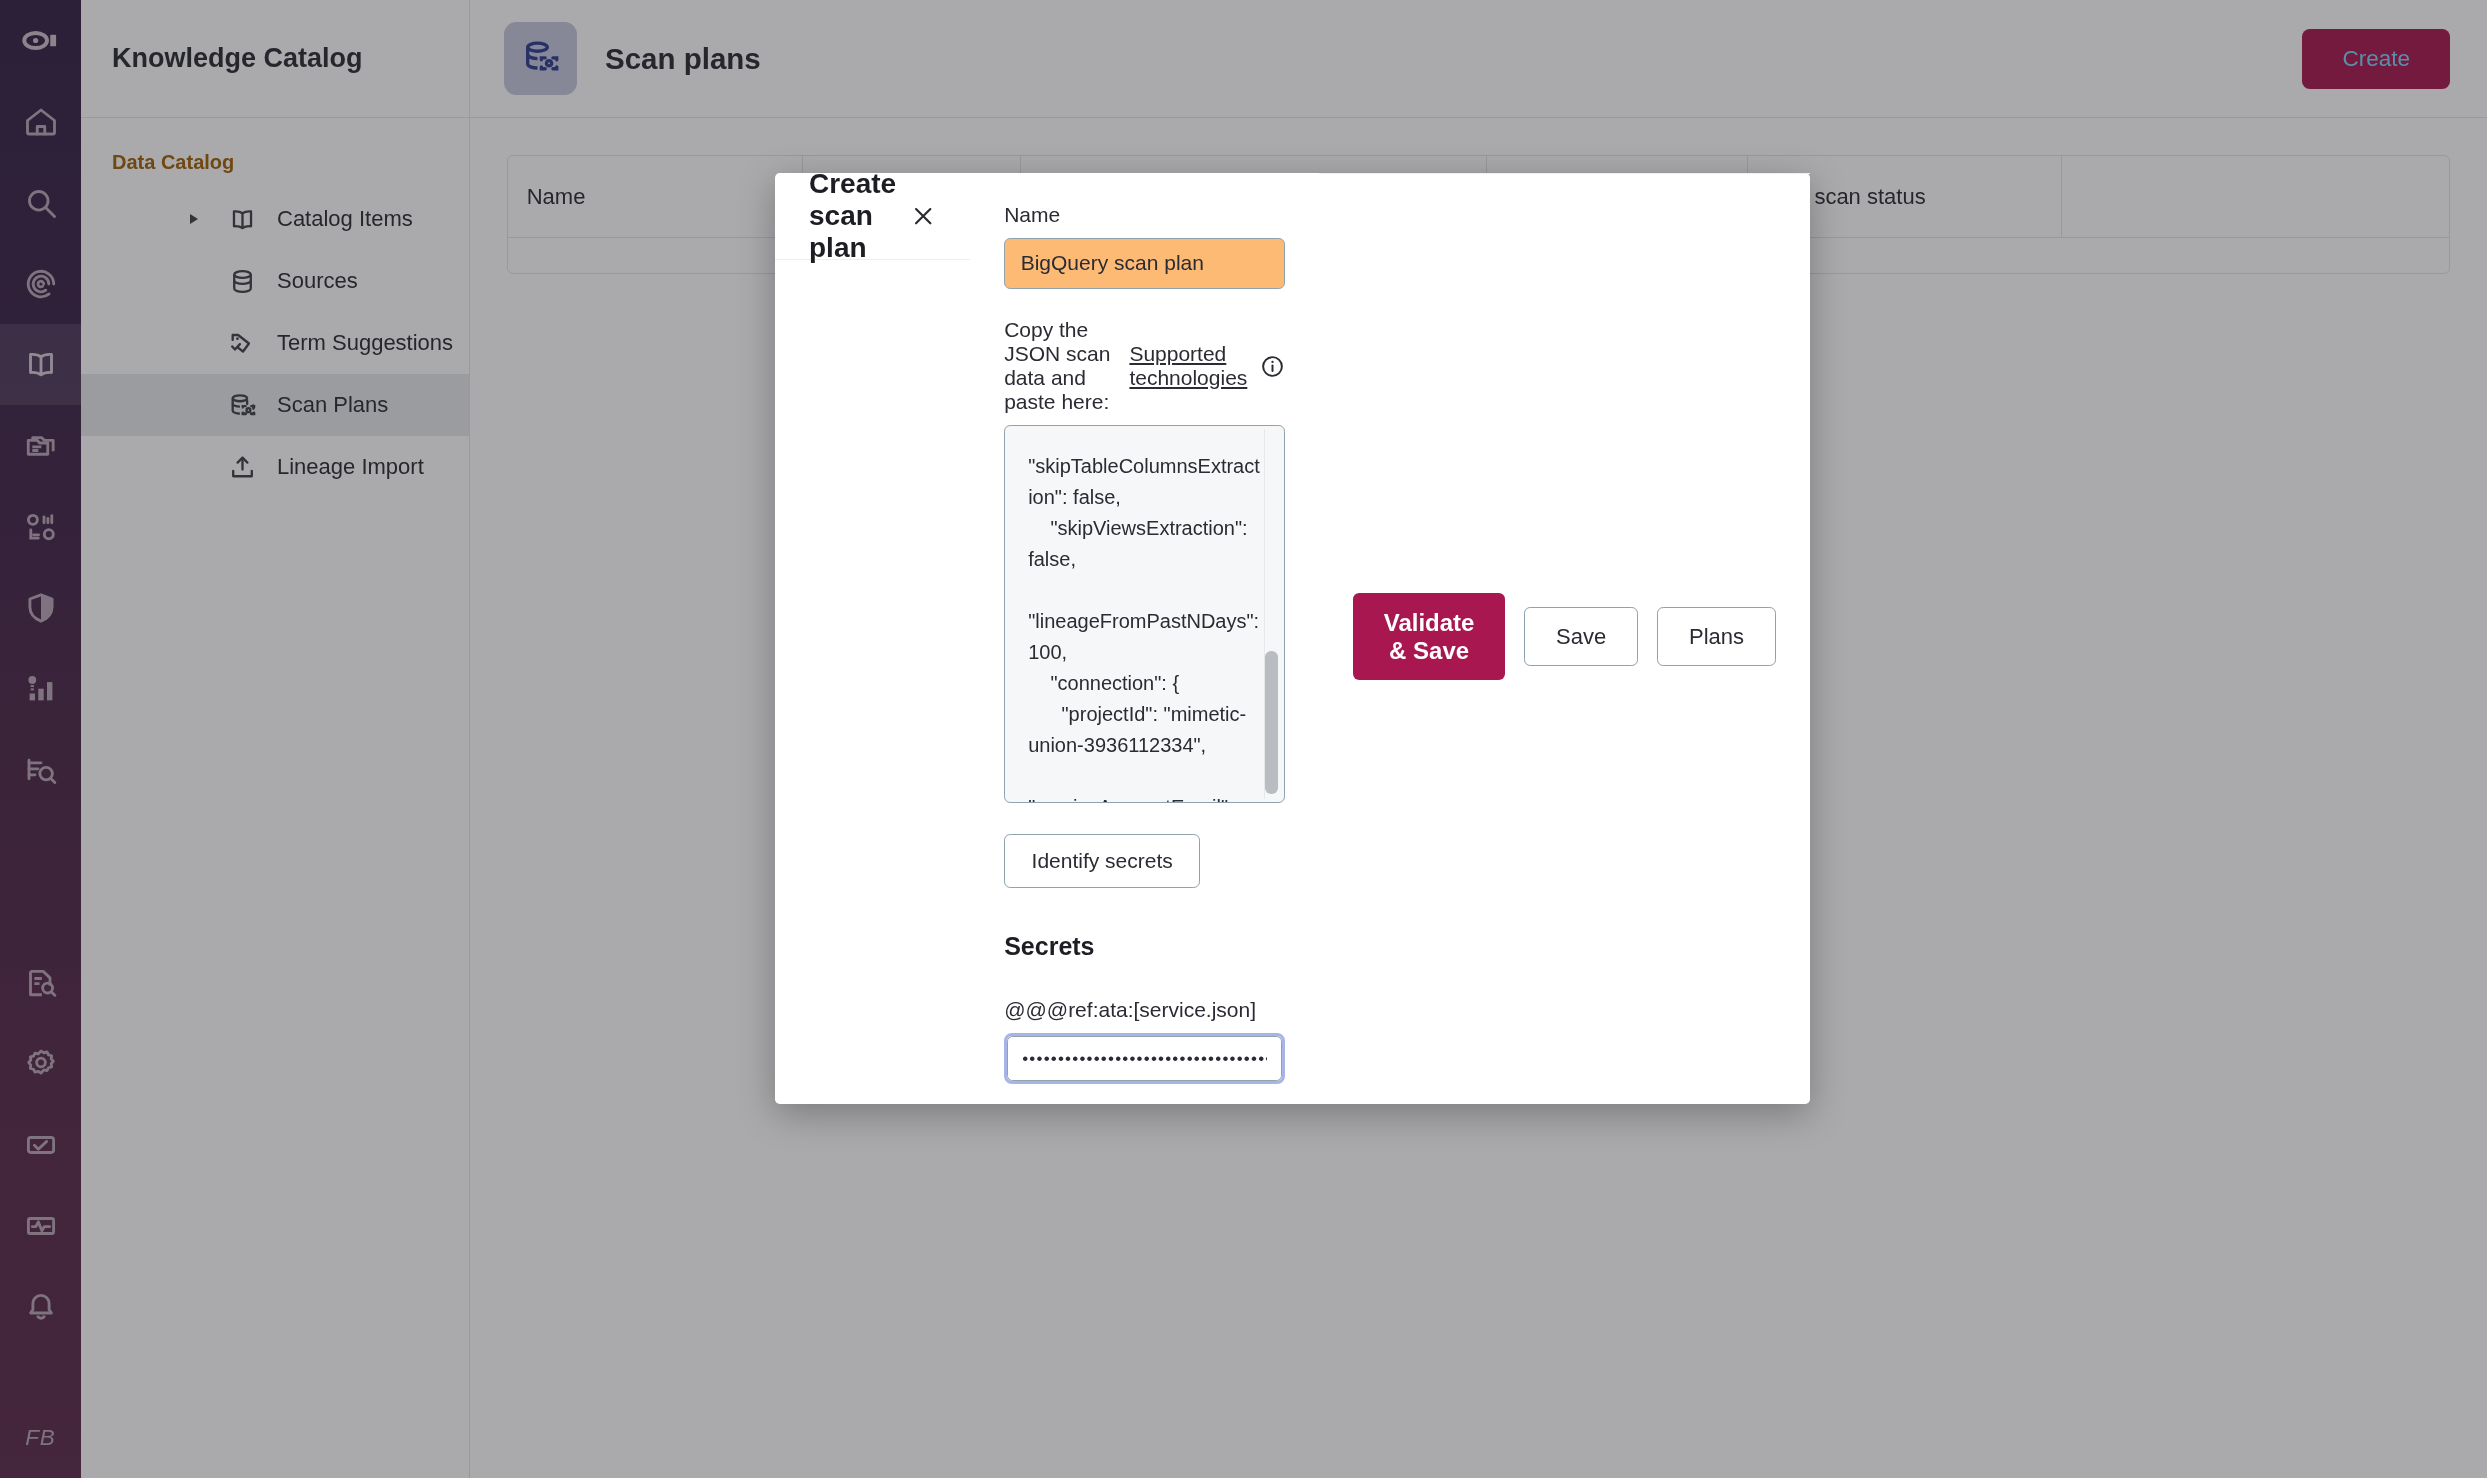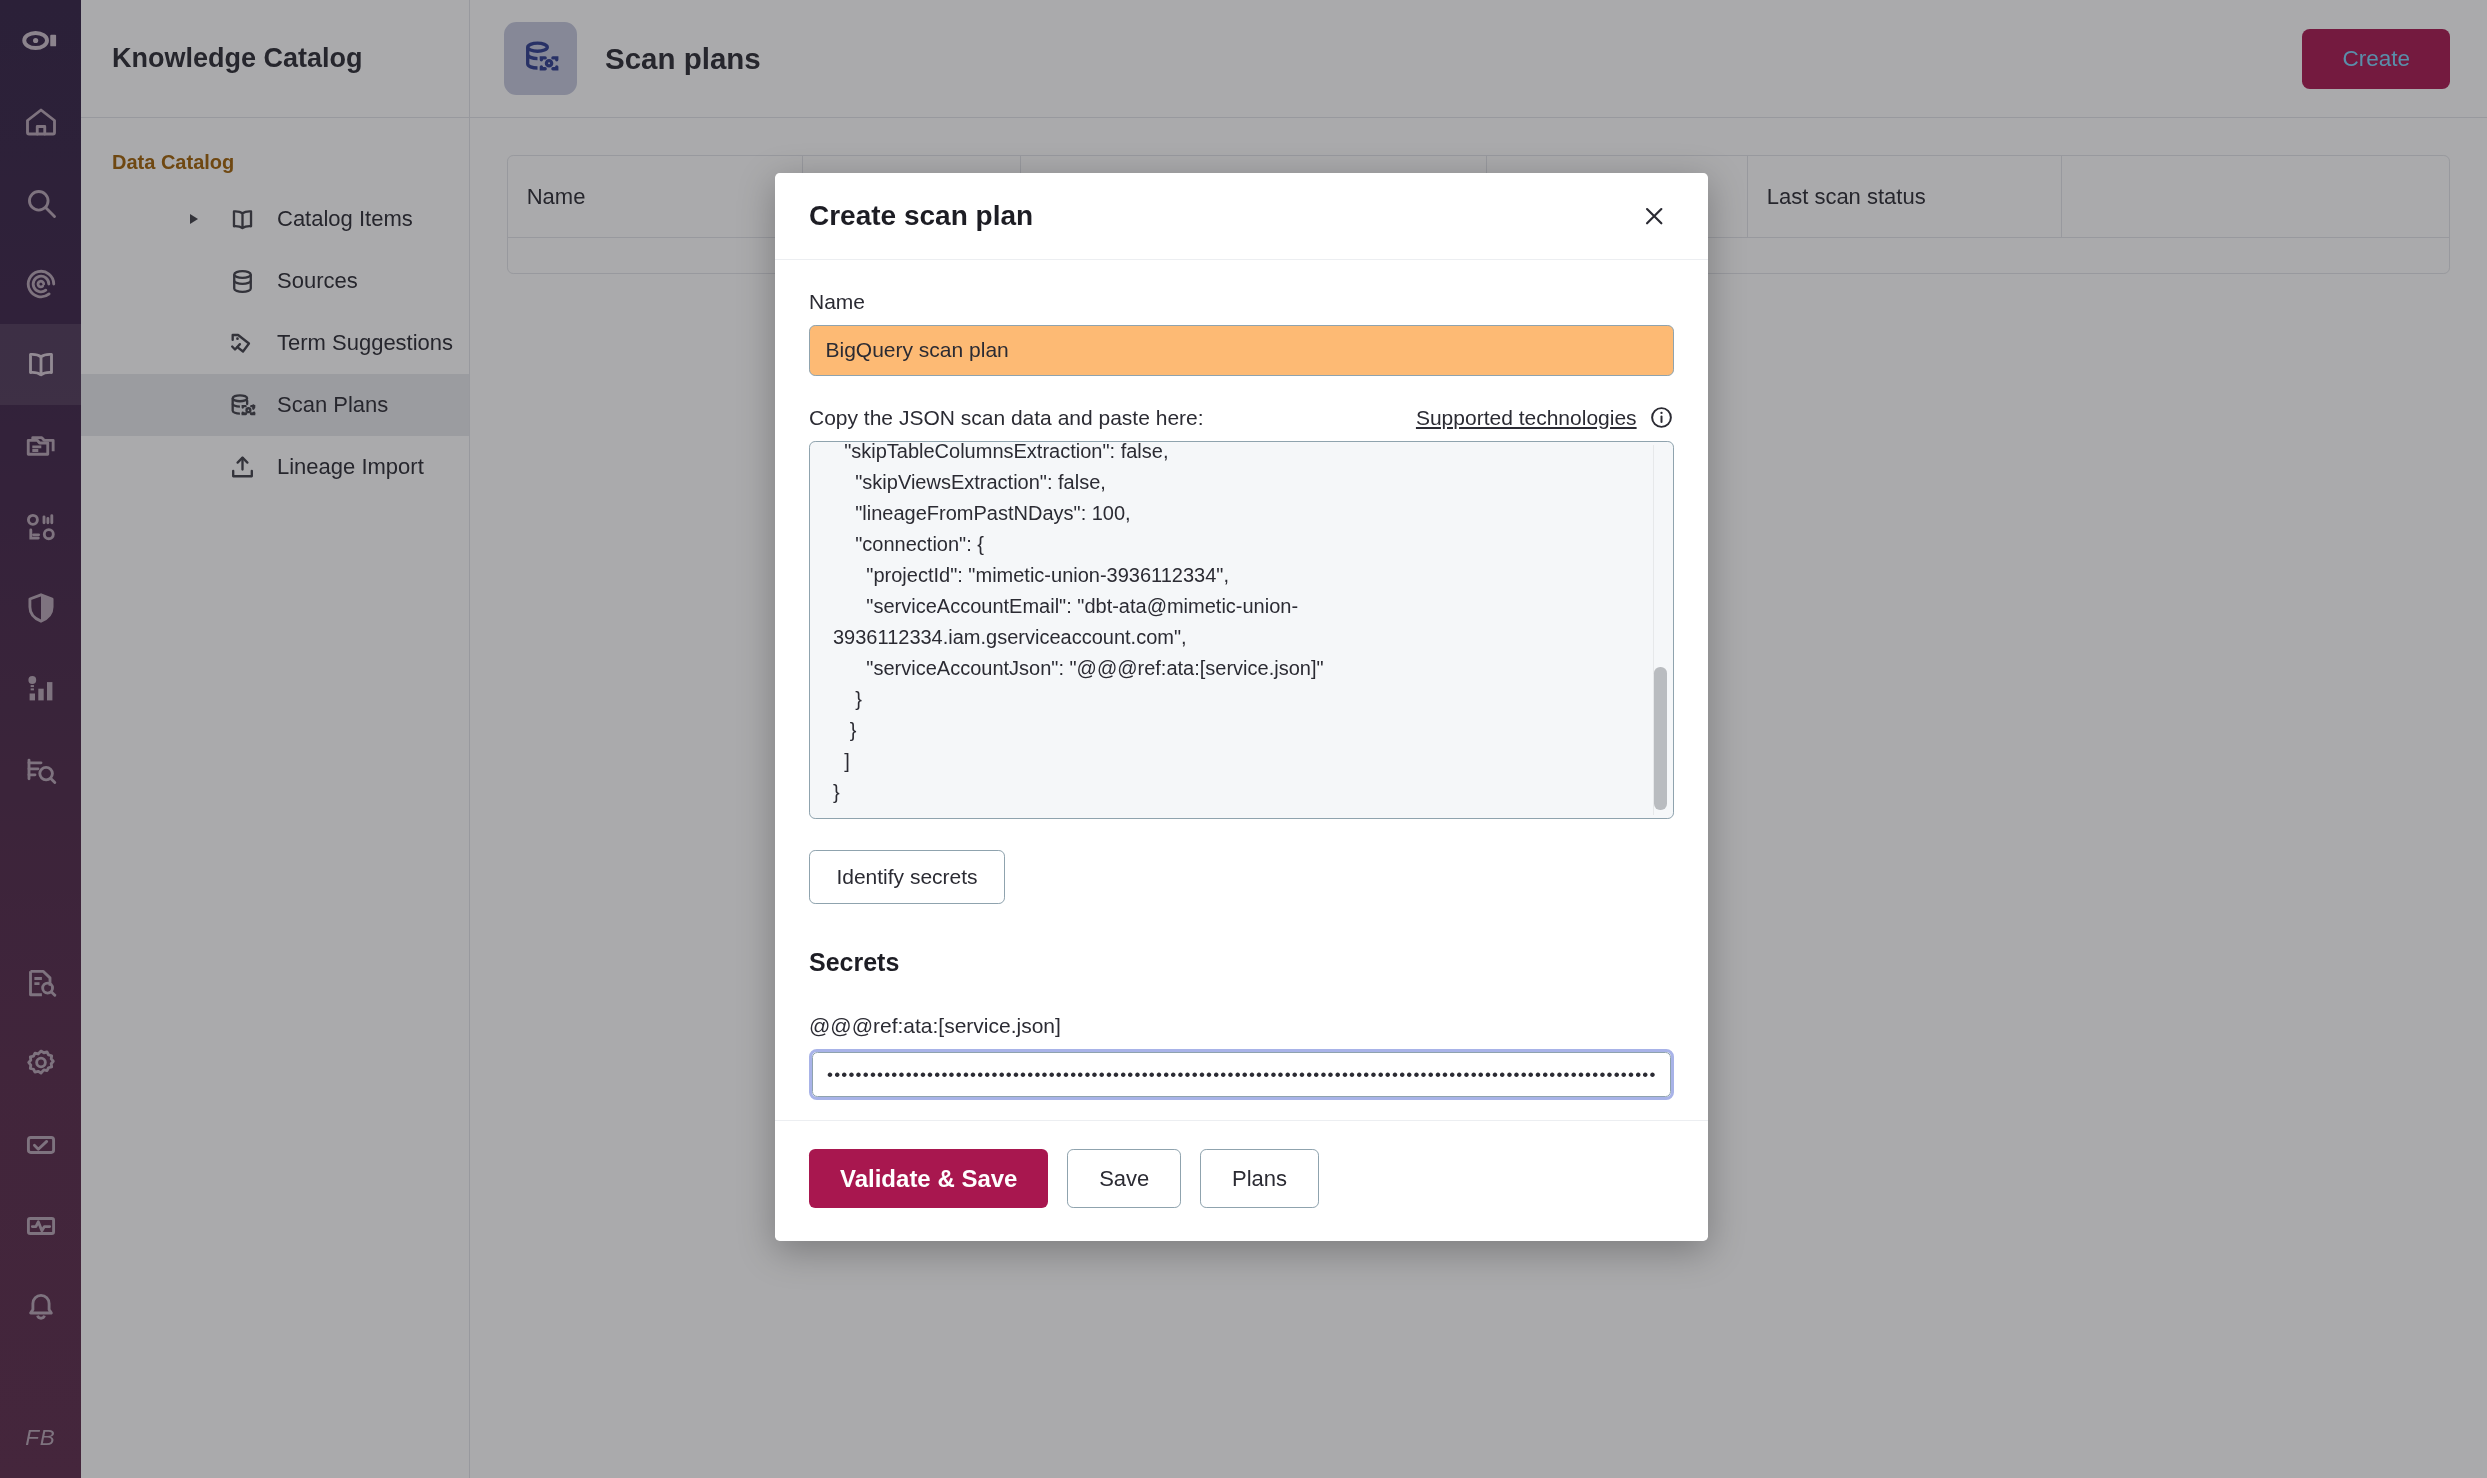--- a/index.html
+++ b/index.html
@@ -188,27 +188,27 @@
   .overlay {
     position: absolute;
     inset: 0;
     background: rgba(32,32,38,0.38);
     z-index: 50;
   }
   .modal {
     position: absolute;
     left: 775px;
     top: 173px;
-    width: 933px;
+    width: 1035px;
     background: #ffffff;
     border-radius: 4.7px;
     box-shadow: 0 9.3px 37px rgba(0,0,0,0.28);
     z-index: 60;
     display: flex;
-    flex-direction: column;
+    flex-direction: row;
   }
   .modal-header {
     height: 87px;
     flex: 0 0 87px;
     display: flex;
     align-items: center;
     padding: 0 34px 0 34px;
     border-bottom: 1.6px solid #eceef1;
   }
   .modal-title {

